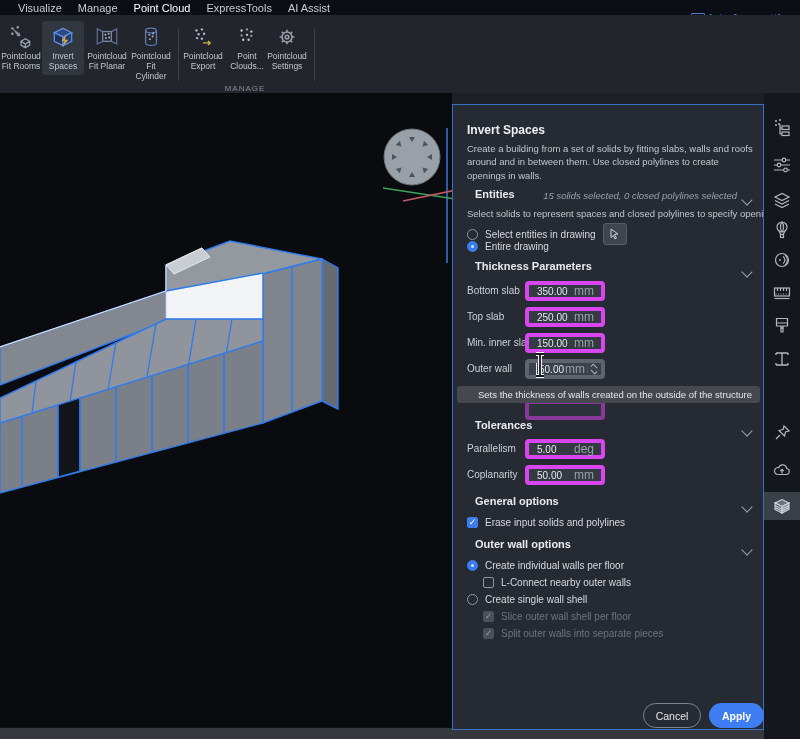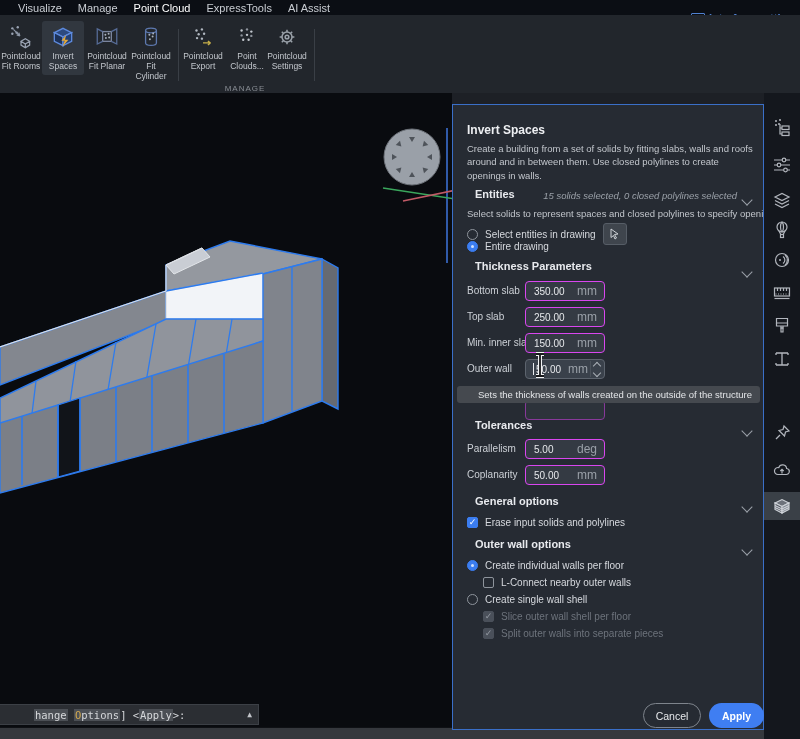--- a/index.html
+++ b/index.html
@@ -53,21 +53,21 @@
   .radio{width:11px;height:11px;border-radius:50%;border:1.5px solid #8e949c;box-sizing:border-box;display:inline-block;flex:none;}
   .radio.sel{border:1.5px solid #3b7df0;background:#3b7df0;position:relative;}
   .radio.sel::after{content:"";position:absolute;left:2.5px;top:2.5px;width:3px;height:3px;border-radius:50%;background:#cfe0fb;}
   .cb{width:11px;height:11px;border:1.5px solid #8e949c;border-radius:2px;box-sizing:border-box;display:inline-block;flex:none;
       font-size:9px;line-height:9px;text-align:center;color:#fff;}
   .cb.on{background:#3b7df0;border-color:#3b7df0;}
   .cb.dis{background:#4a505a;border-color:#4a505a;color:#949aa3;}
   .optrow{display:flex;align-items:center;gap:7px;font-size:10px;color:#d6d9de;}
   .optrow.dim{color:#6d737c;}
   .prow-label{font-size:10px;color:#ccd0d6;}
-  .inbox{position:absolute;width:80px;height:20px;background:#343a43;border:1px solid #d946ef;border-radius:4px;
+  .inbox{position:absolute;width:80px;height:20px;background:#343a43;border:4px solid #d946ef;border-radius:4px;
          box-sizing:border-box;display:flex;align-items:center;font-size:10px;}
   .inbox .val{color:#e6e8eb;margin-left:8px;}
   .inbox .unit{color:#9aa0a8;font-size:12px;margin-left:auto;margin-right:7px;}
   .inbox.focus{background:#3a414b;border-color:#5d646e;}
   .spin{position:absolute;right:1px;top:1px;bottom:1px;width:12px;border-left:1px solid #4b525b;
         display:flex;flex-direction:column;align-items:center;justify-content:space-around;}
   .spin i{width:5px;height:5px;border-right:1.3px solid #aab0b7;border-bottom:1.3px solid #aab0b7;display:block;}
   .spin .up{transform:rotate(-135deg);margin-top:1px;}
   .spin .dn{transform:rotate(45deg);margin-bottom:1px;}
   #tooltip{background:#45494f;border-radius:3px;color:#e3e5e8;font-size:9.5px;padding:3px 8px;white-space:nowrap;z-index:5;}
@@ -264,26 +264,20 @@
       </g>
 
       <g>
         <path d="M447,35 L447,170" stroke="#3b6fd0" stroke-width="1.6"></path>
         <path d="M383,95 L462,107" stroke="#3aa65c" stroke-width="1.6"></path>
         <path d="M403,108 L461,96" stroke="#c05a66" stroke-width="1.6"></path>
       </g>
     </svg>
   </div>
 
-  <div id="cmdbar" class="abs">
-    <span id="cmdtext">
-      <span class="hl">hange</span><span> </span><span class="hl"><span class="opt-o">O</span><span>ptions</span></span><span>] &lt;</span><span class="hl">Apply</span><span>&gt;:</span>
-    </span>
-    <span id="cmd-exp">▲</span>
-  </div>
 
   <div id="statusbar" class="abs"></div>
 
   <div id="handle-strip" class="abs">
     <span class="dots">····</span>
   </div>
 
   <div id="dialog" class="abs">
 
     <div class="d dtitle" style="left:14px;top:18px;">Invert Spaces</div>

